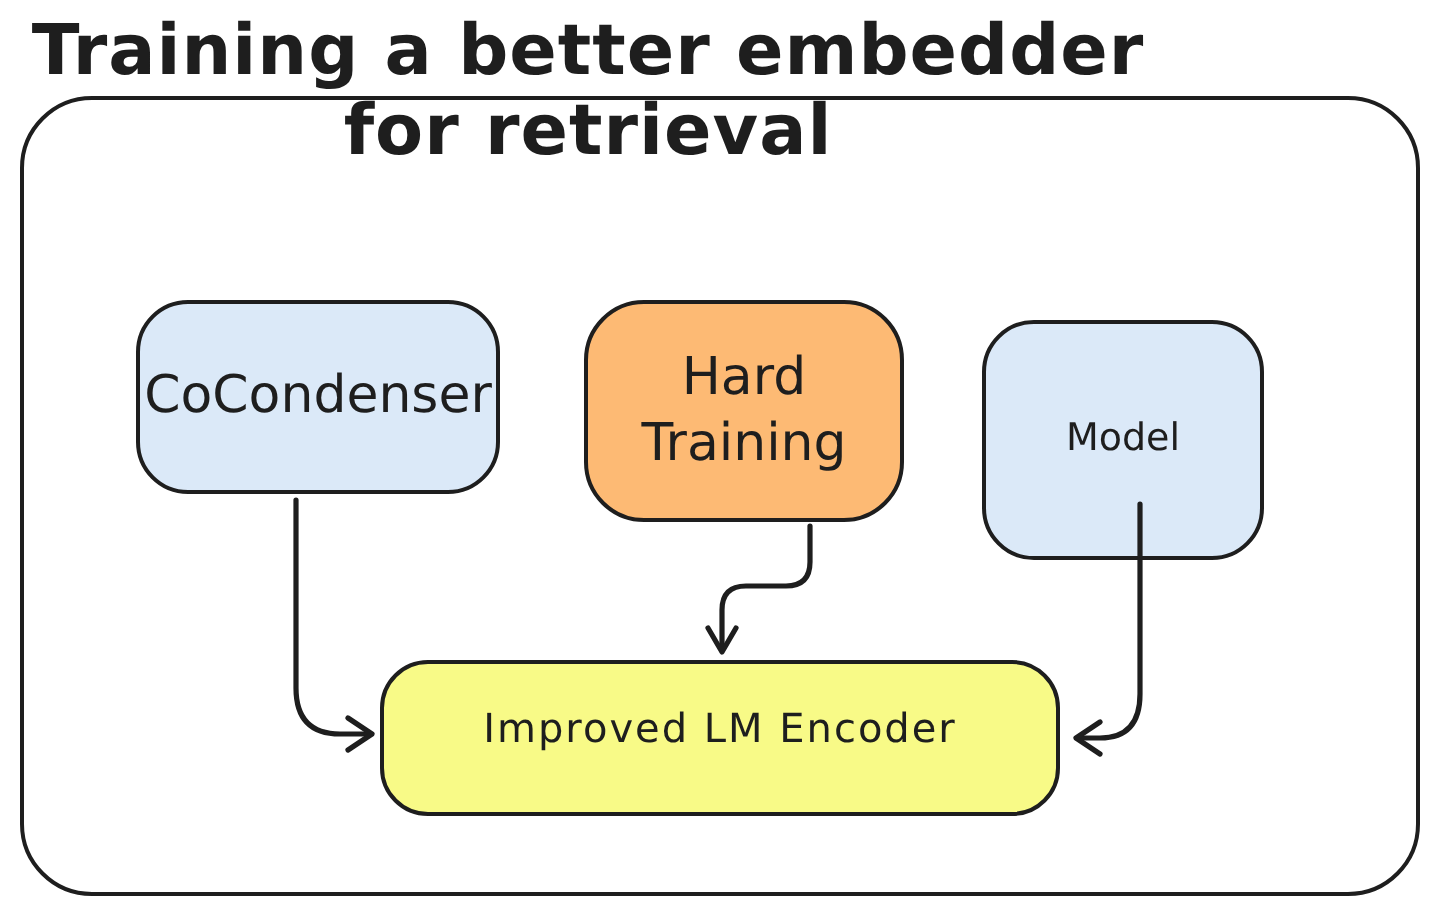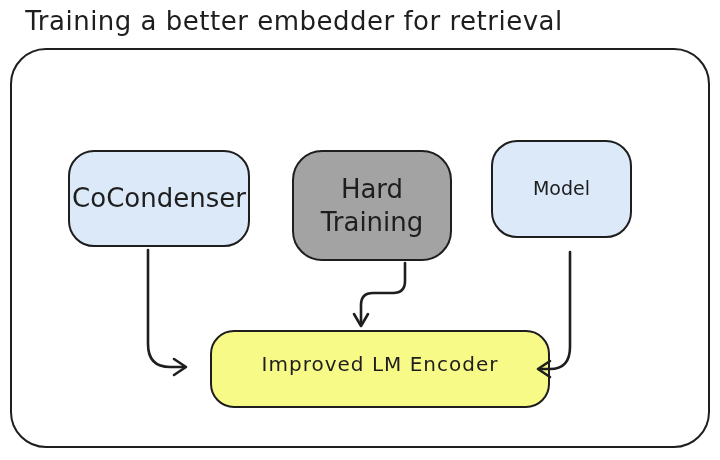--- a/index.html
+++ b/index.html
@@ -15,23 +15,23 @@
     position:relative;
   }
   .canvas{
     position:absolute;
     left:0;top:0;width:720px;height:460px;
   }
   .diagram-title{
     position:absolute;
     left:0;top:6px;width:588px;
     text-align:center;
-    font-size:26px;
+    font-size:35px;
     letter-spacing:0.5px;
-    font-weight:400;
+    font-weight:700;
   }
   .outer-frame{
     position:absolute;
     left:10px;top:48px;width:700px;height:400px;
     border:2.6px solid var(--stroke);
     border-radius:36px;
     background:transparent;
   }
   .node{
     position:absolute;
@@ -47,21 +47,21 @@
     left:68px;top:150px;width:182px;height:97px;
     border-radius:26px;
     font-size:26px;
   }
   .node-hard-negatives{
     left:292px;top:150px;width:160px;height:111px;
     border-radius:30px;
     font-size:26px;
   }
   .node-model-distilation{
-    left:491px;top:140px;width:141px;height:98px;
+    left:491px;top:160px;width:141px;height:120px;
     border-radius:26px;
     font-size:19px;
   }
   .node-improved-lm-encoder{
     left:190px;top:330px;width:340px;height:78px;
     border-radius:24px;
     font-size:20px;
     letter-spacing:1px;
     padding-bottom:10px;
   }
@@ -84,30 +84,30 @@
 <div class="canvas">
 
   <div class="diagram-title">Training a better embedder for retrieval</div>
 
   <div class="outer-frame"></div>
 
   <div class="node node-cocondenser" style="background: rgb(219, 233, 248);">
     <span>CoCondenser</span>
   </div>
 
-  <div class="node node-hard-negatives" style="background: #a3a3a3;">
+  <div class="node node-hard-negatives" style="background: #fdba74;">
     <span>Hard</span>
     <span>Training</span>
   </div>
 
   <div class="node node-model-distilation" style="background: rgb(219, 233, 248);">
     <span>Model</span>
   </div>
 
-  <div class="node node-improved-lm-encoder" style="background: rgb(248, 250, 135); margin-left: 20px;">
+  <div class="node node-improved-lm-encoder" style="background: rgb(248, 250, 135);">
     <span>Improved LM Encoder</span>
   </div>
 
   <svg class="arrows" viewBox="0 0 720 460">
     <g>
       <path d="M148 250 L148 344 Q148 367 170 367 L184 367"></path>
       <path d="M174 359 L186 367 L174 375"></path>
     </g>
     <g>
       <path d="M405 263 L405 281 Q405 293 393 293 L373 293 Q361 293 361 305 L361 324"></path>

